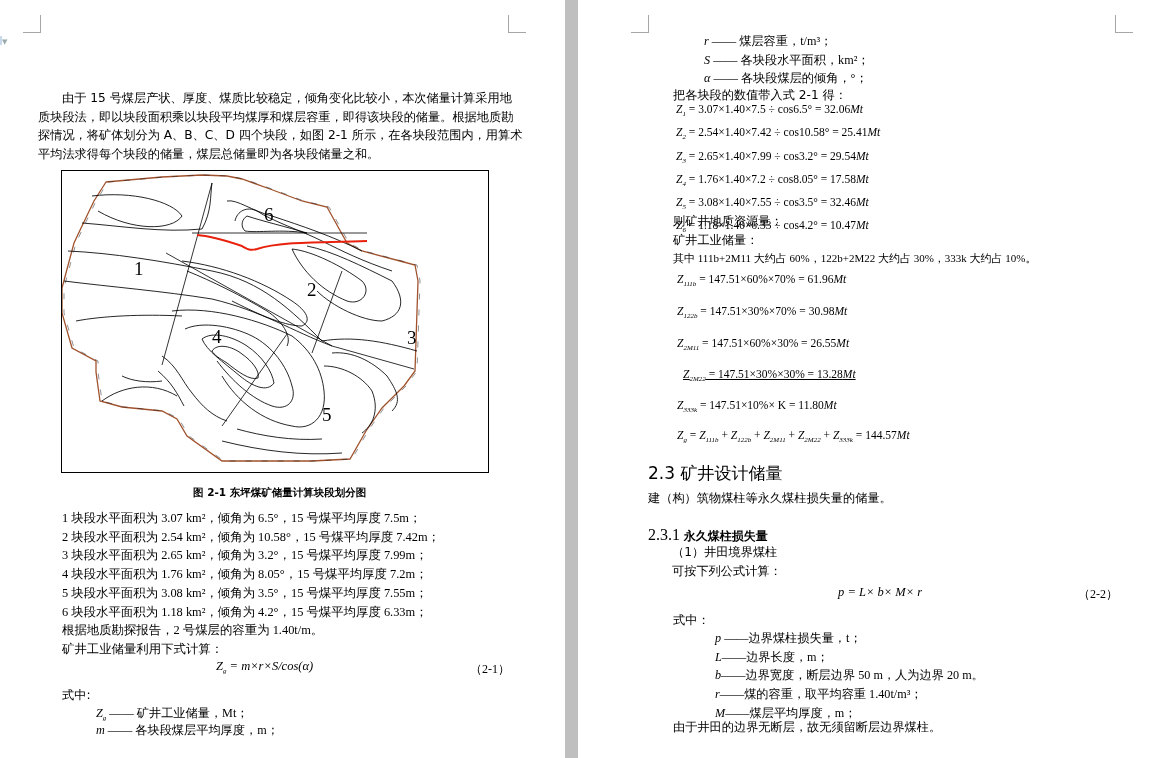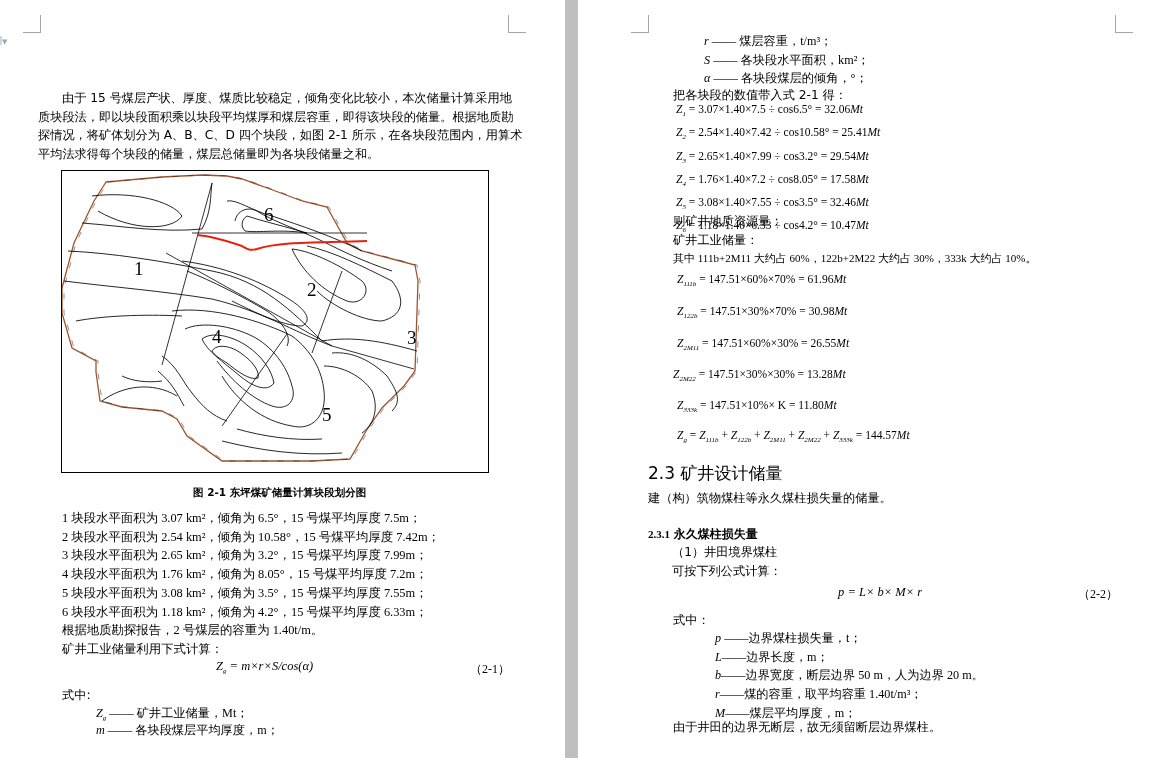--- a/index.html
+++ b/index.html
@@ -162,33 +162,33 @@
 
   <div class="txt" style="left:95px; top:212px;">
     <div class="line">则矿井地质资源量：</div>
     <div class="line">矿井工业储量：</div>
     <div class="line serif" style="font-family:'Liberation Serif', serif; font-size:11px;text-align:right;">其中 111b+2M11 大约占 60%，122b+2M22 大约占 30%，333k 大约占 10%。</div>
   </div>
 
   <div class="math" style="position:absolute; left:99px; top:273px; font-size:11.5px;">Z<sub>111b</sub><span class="n"> = 147.51×60%×70% = 61.96</span><span>Mt</span></div>
   <div class="math" style="position:absolute; left:99px; top:305px; font-size:11.5px;">Z<sub>122b</sub><span class="n"> = 147.51×30%×70% = 30.98</span><span>Mt</span></div>
   <div class="math" style="position:absolute; left:99px; top:337px; font-size:11.5px;">Z<sub>2M11</sub><span class="n"> = 147.51×60%×30% = 26.55</span><span>Mt</span></div>
-  <div class="math" style="position:absolute; left:95px; top:368px; font-size:11.5px;">Z<sub>2M22</sub><span class="n"> = 147.51×30%×30% = 13.28</span><span>Mt</span></div>
+  <div class="math" style="position:absolute; left:105px; top:368px; font-size:11.5px;text-decoration:underline;">Z<sub>2M22</sub><span class="n"> = 147.51×30%×30% = 13.28</span><span>Mt</span></div>
   <div class="math" style="position:absolute; left:99px; top:399px; font-size:11.5px;">Z<sub>333k</sub><span class="n"> = 147.51×10%× K = 11.80</span><span>Mt</span></div>
 
   <div class="math" style="position:absolute; left:99px; top:429px; font-size:11.5px;">Z<sub>g</sub><span class="n"> = </span>Z<sub>111b</sub><span class="n"> + </span>Z<sub>122b</sub><span class="n"> + </span>Z<sub>2M11</sub><span class="n"> + </span>Z<sub>2M22</sub><span class="n"> + </span>Z<sub>333k</sub><span class="n"> = 144.57</span><span>Mt</span></div>
 
   <div class="h2" style="left:70px; top:462px;">2.3  矿井设计储量</div>
 
   <div class="txt" style="left:70px; top:489px;">
     <div class="line">建（构）筑物煤柱等永久煤柱损失量的储量。</div>
   </div>
 
   <div class="h3" style="left:70px; top:526px;">
-    <span style="font-family:'Liberation Serif', serif; font-size:11px;font-weight:bold;">2.3.1</span>
+    <span style="font-family:'Liberation Serif', serif; font-size:16px;">2.3.1</span>
     <b>永久煤柱损失量</b>
   </div>
 
   <div class="txt" style="left:94px; top:543px;">（1）井田境界煤柱</div>
   <div class="txt" style="left:94px; top:562px;">可按下列公式计算：</div>
 
   <div class="math" style="position:absolute; left:260px; top:585px; font-size:12.5px;">p = L× b× M× r</div>
   <div class="eqnum" style="left:500px; top:586px;">（2-2）</div>
 
   <div class="txt" style="left:95px; top:611px;">式中：</div>

